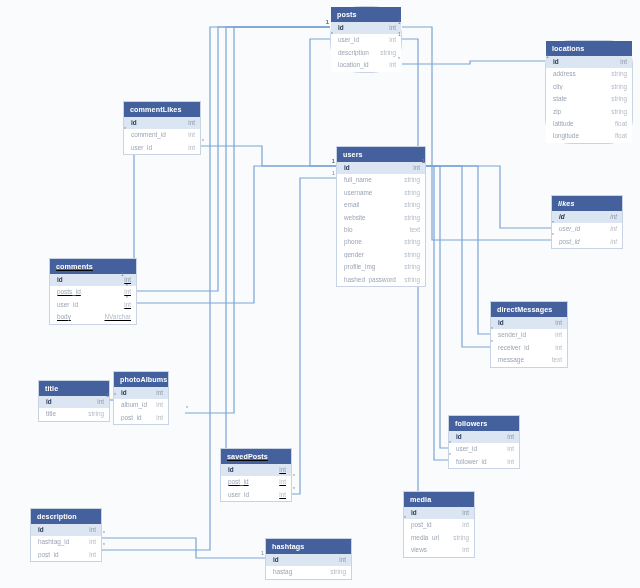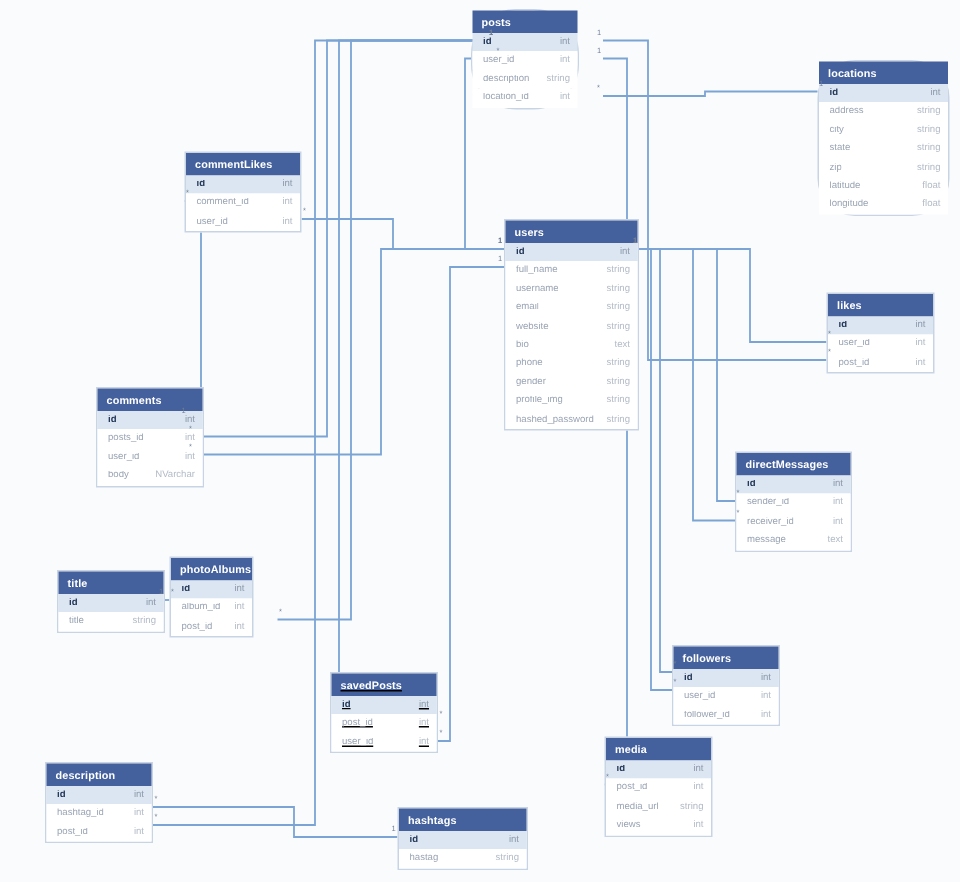--- a/index.html
+++ b/index.html
@@ -102,21 +102,21 @@
       <path d="M 426 166 L 478 166 L 478 334 L 490 334" fill="none" stroke="#7ba3d4" stroke-width="1.2"></path>
       <path d="M 426 166 L 462 166 L 462 347 L 490 347" fill="none" stroke="#7ba3d4" stroke-width="1.2"></path>
       <path d="M 426 166 L 440 166 L 440 448 L 448 448" fill="none" stroke="#7ba3d4" stroke-width="1.2"></path>
       <path d="M 426 166 L 434 166 L 434 460 L 448 460" fill="none" stroke="#7ba3d4" stroke-width="1.2"></path>
       <path d="M 336 178 L 300 178 L 300 494 L 292 494" fill="none" stroke="#7ba3d4" stroke-width="1.2"></path>
       <path d="M 110 400 L 113 400" fill="none" stroke="#7ba3d4" stroke-width="1.2"></path>
       <path d="M 265 558 L 196 558 L 196 538 L 102 538" fill="none" stroke="#7ba3d4" stroke-width="1.2"></path>
       <path d="M 125 279 L 134 279 L 134 134 L 123 134" fill="none" stroke="#7ba3d4" stroke-width="1.2"></path>
     </svg>
   <div id="tables-layer">
-      <div class="table-box" style="left: 314px; top: 6px; width: 72px; border-radius: 30px;">
+      <div class="table-box" style="left: 330px; top: 6px; width: 72px; border-radius: 30px;">
         <div class="table-header">posts</div>
         <div class="field-row pk">
           <span class="field-name">id</span>
           <span class="field-type">int</span>
         </div>
         <div class="field-row">
           <span class="field-name">user_id</span>
           <span class="field-type">int</span>
         </div>
         <div class="field-row">
@@ -210,36 +210,36 @@
         </div>
         <div class="field-row">
           <span class="field-name">profile_img</span>
           <span class="field-type">string</span>
         </div>
         <div class="field-row">
           <span class="field-name">hashed_password</span>
           <span class="field-type">string</span>
         </div>
       </div>
-      <div class="table-box" style="left: 551px; top: 195px; width: 72px;">
+      <div class="table-box" style="left: 551px; top: 195px; width: 72px; font-style: italic;">
         <div class="table-header">likes</div>
         <div class="field-row pk">
           <span class="field-name">id</span>
           <span class="field-type">int</span>
         </div>
         <div class="field-row">
           <span class="field-name">user_id</span>
           <span class="field-type">int</span>
         </div>
         <div class="field-row">
           <span class="field-name">post_id</span>
           <span class="field-type">int</span>
         </div>
       </div>
-      <div class="table-box" style="left: 64px; top: 258px; width: 72px;">
+      <div class="table-box" style="left: 49px; top: 258px; width: 88px; text-decoration: underline;">
         <div class="table-header">comments</div>
         <div class="field-row pk">
           <span class="field-name">id</span>
           <span class="field-type">int</span>
         </div>
         <div class="field-row">
           <span class="field-name">posts_id</span>
           <span class="field-type">int</span>
         </div>
         <div class="field-row">
@@ -289,21 +289,21 @@
         <div class="table-header">title</div>
         <div class="field-row pk">
           <span class="field-name">id</span>
           <span class="field-type">int</span>
         </div>
         <div class="field-row">
           <span class="field-name">title</span>
           <span class="field-type">string</span>
         </div>
       </div>
-      <div class="table-box" style="left: 448px; top: 430px; width: 72px; text-align: right;">
+      <div class="table-box" style="left: 448px; top: 415px; width: 72px; text-align: right;">
         <div class="table-header">followers</div>
         <div class="field-row pk">
           <span class="field-name">id</span>
           <span class="field-type">int</span>
         </div>
         <div class="field-row">
           <span class="field-name">user_id</span>
           <span class="field-type">int</span>
         </div>
         <div class="field-row">

